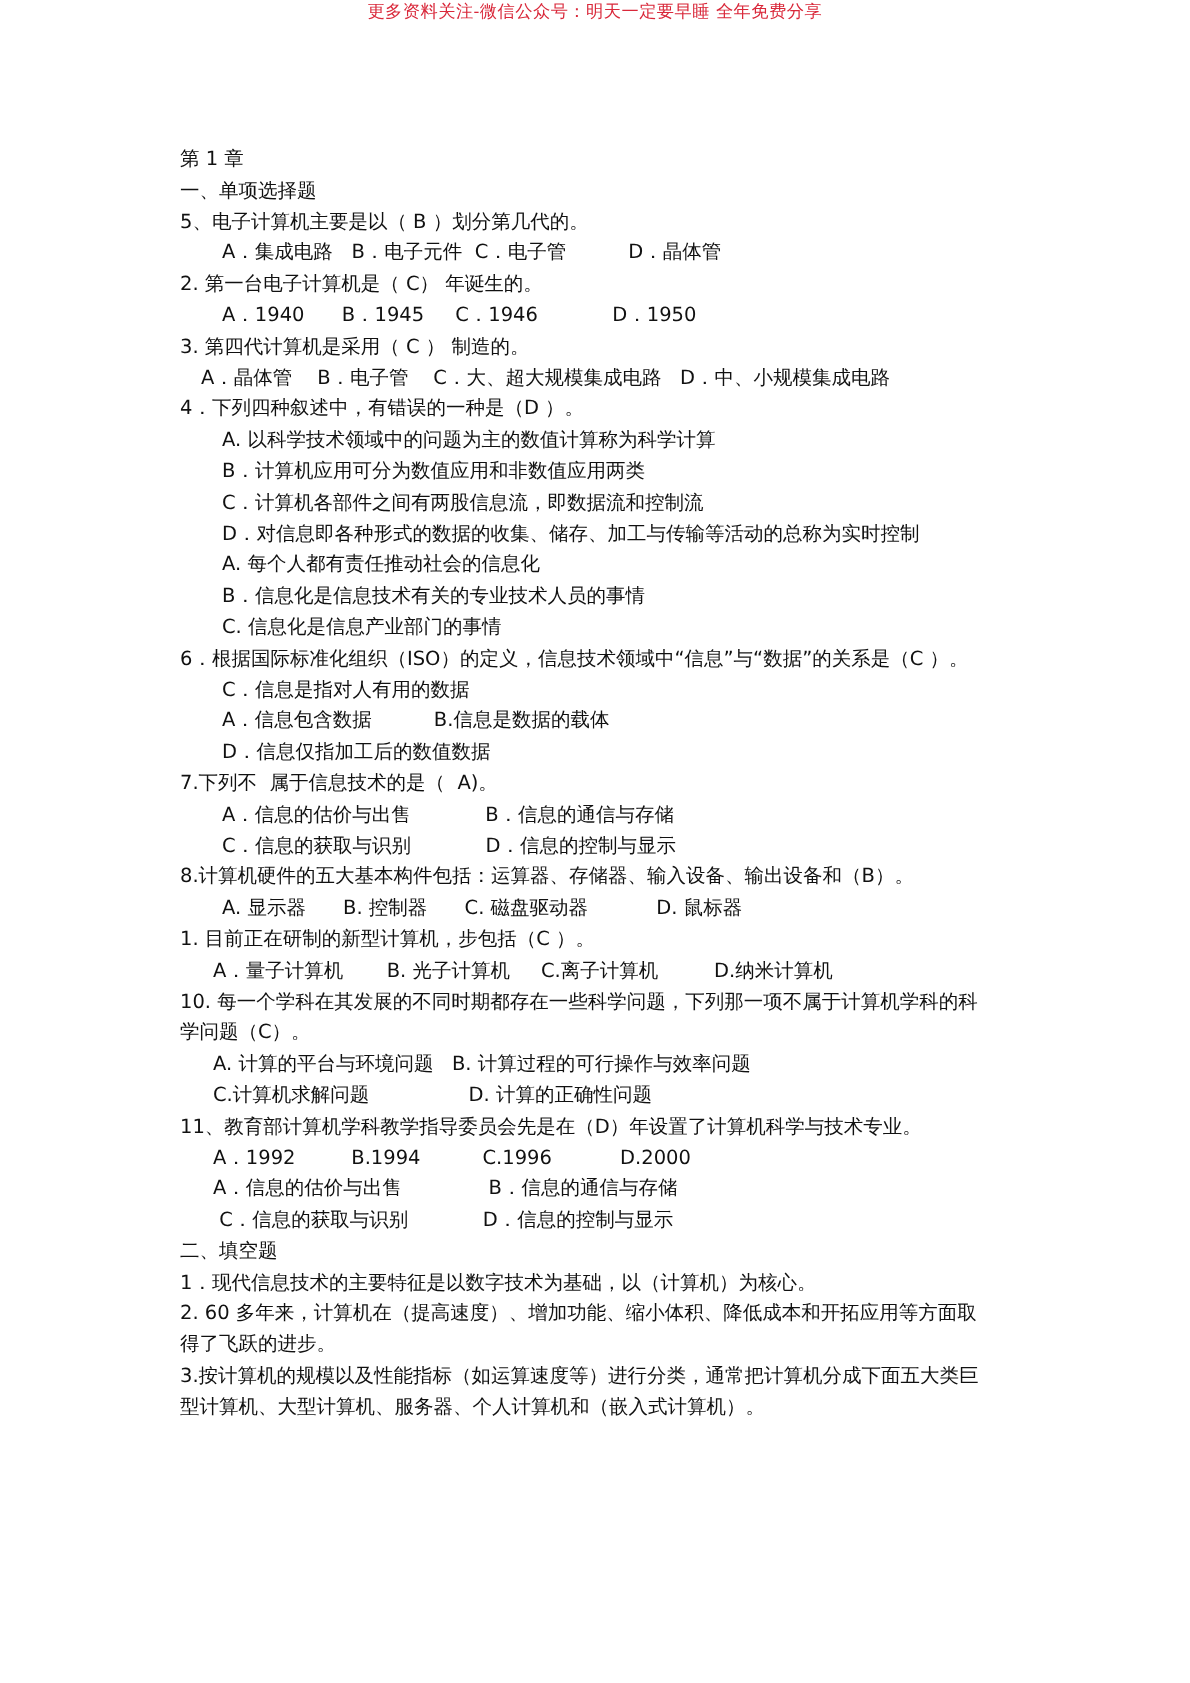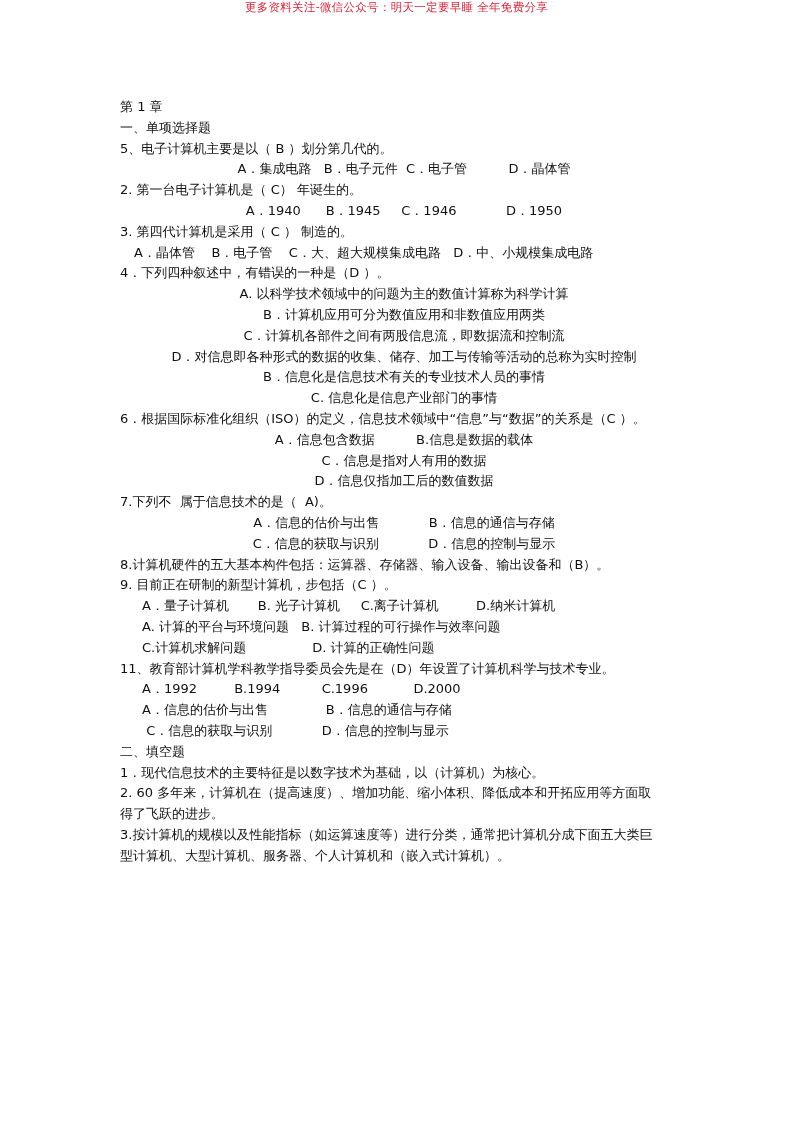--- a/index.html
+++ b/index.html
@@ -4,21 +4,21 @@
 <style>
   html, body { margin: 0; padding: 0; background: #ffffff; }
   body { width: 793px; height: 1122px; position: relative; overflow: hidden;
          font-family: "DejaVu Sans", "Liberation Sans", sans-serif; color: #111; }
   .banner { position: absolute; top: 0; left: 0; width: 793px; text-align: center;
             font-family: "DejaVu Serif", "Liberation Serif", serif; font-size: 11.5px;
             letter-spacing: 0.3px; }
   .content { position: absolute; top: 85px; left: 120px; width: 540px; margin-top: 12px; }
   .line { font-size: 13px; line-height: 20.8px; height: 20.8px; white-space: nowrap; }
   .wrap { white-space: normal; height: auto; }
-  .i1 { padding-left: 28px; text-align: center; }
+  .i1 { padding-left: 28px; }
   .i0b { padding-left: 14px; }
   .i2 { padding-left: 22px; }
 </style>
 </head>
 <body>
 
 <div class="banner" style="color:#d9283a">更多资料关注-微信公众号：明天一定要早睡 全年免费分享</div>
 
 <div class="content">
   <div class="line">第 1 章</div>
@@ -32,37 +32,40 @@
 
   <div class="line">3. 第四代计算机是采用（ C ） 制造的。</div>
   <div class="line i0b" style="white-space:pre">A．晶体管    B．电子管    C．大、超大规模集成电路   D．中、小规模集成电路</div>
 
   <div class="line">4．下列四种叙述中，有错误的一种是（D ）。</div>
   <div class="line i1">A. 以科学技术领域中的问题为主的数值计算称为科学计算</div>
   <div class="line i1">B．计算机应用可分为数值应用和非数值应用两类</div>
   <div class="line i1">C．计算机各部件之间有两股信息流，即数据流和控制流</div>
   <div class="line i1">D．对信息即各种形式的数据的收集、储存、加工与传输等活动的总称为实时控制</div>
 
+  <div class="line i1">A. 每个人都有责任推动社会的信息化</div>
   <div class="line i1">B．信息化是信息技术有关的专业技术人员的事情</div>
   <div class="line i1">C. 信息化是信息产业部门的事情</div>
 
   <div class="line">6．根据国际标准化组织（ISO）的定义，信息技术领域中“信息”与“数据”的关系是（C ）。</div>
+  <div class="line i1">C．信息是指对人有用的数据</div>
   <div class="line i1" style="white-space:pre">A．信息包含数据          B.信息是数据的载体</div>
-  <div class="line i1">C．信息是指对人有用的数据</div>
   <div class="line i1">D．信息仅指加工后的数值数据</div>
 
   <div class="line" style="white-space:pre">7.下列不  属于信息技术的是（  A)。</div>
   <div class="line i1" style="white-space:pre">A．信息的估价与出售            B．信息的通信与存储</div>
   <div class="line i1" style="white-space:pre">C．信息的获取与识别            D．信息的控制与显示</div>
 
   <div class="line">8.计算机硬件的五大基本构件包括：运算器、存储器、输入设备、输出设备和（B）。</div>
+  <div class="line i1" style="white-space:pre">A. 显示器      B. 控制器      C. 磁盘驱动器           D. 鼠标器</div>
 
-  <div class="line">9. 目前正在研制的新型计算机，步包括（C ）。</div>
+  <div class="line">1. 目前正在研制的新型计算机，步包括（C ）。</div>
   <div class="line i2" style="white-space:pre">A．量子计算机       B. 光子计算机     C.离子计算机         D.纳米计算机</div>
 
+  <div class="line wrap">10. 每一个学科在其发展的不同时期都存在一些科学问题，下列那一项不属于计算机学科的科学问题（C）。</div>
   <div class="line i2" style="white-space:pre">A. 计算的平台与环境问题   B. 计算过程的可行操作与效率问题</div>
   <div class="line i2" style="white-space:pre">C.计算机求解问题                D. 计算的正确性问题</div>
 
   <div class="line">11、教育部计算机学科教学指导委员会先是在（D）年设置了计算机科学与技术专业。</div>
   <div class="line i2" style="white-space:pre">A．1992         B.1994          C.1996           D.2000</div>
 
   <div class="line i2" style="white-space:pre">A．信息的估价与出售              B．信息的通信与存储</div>
   <div class="line i2" style="white-space:pre"> C．信息的获取与识别            D．信息的控制与显示</div>
 
   <div class="line">二、填空题</div>

